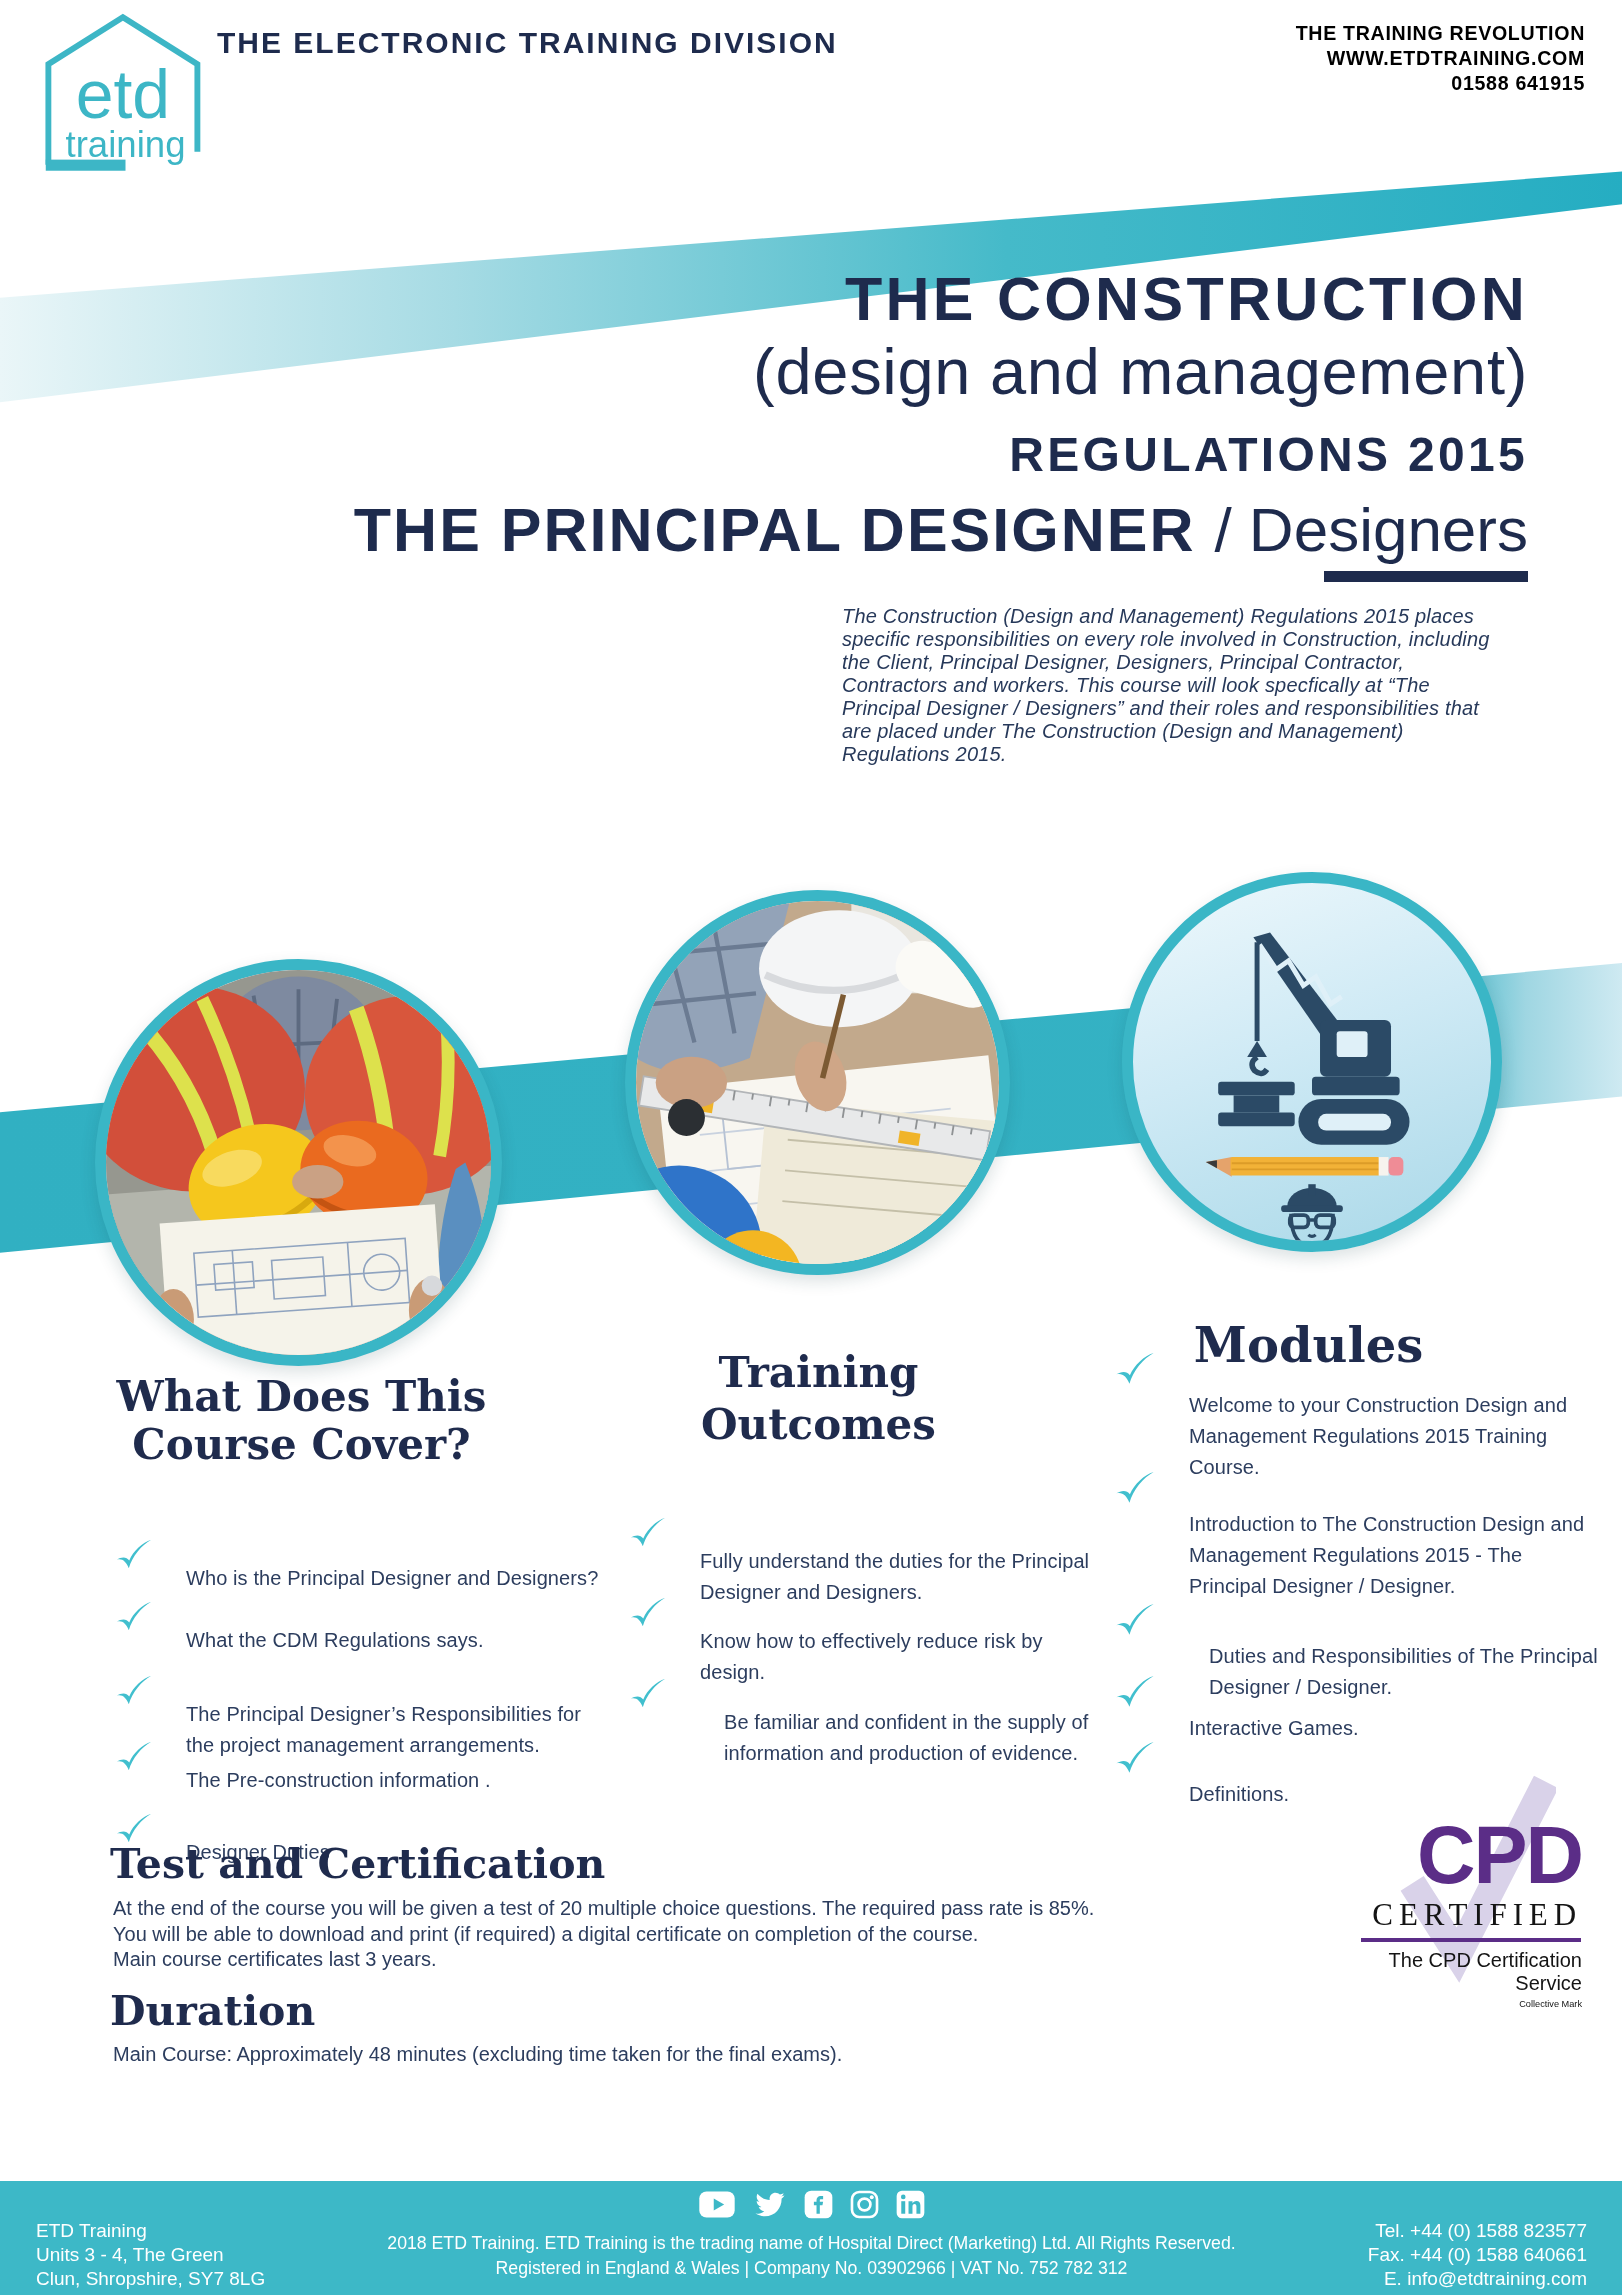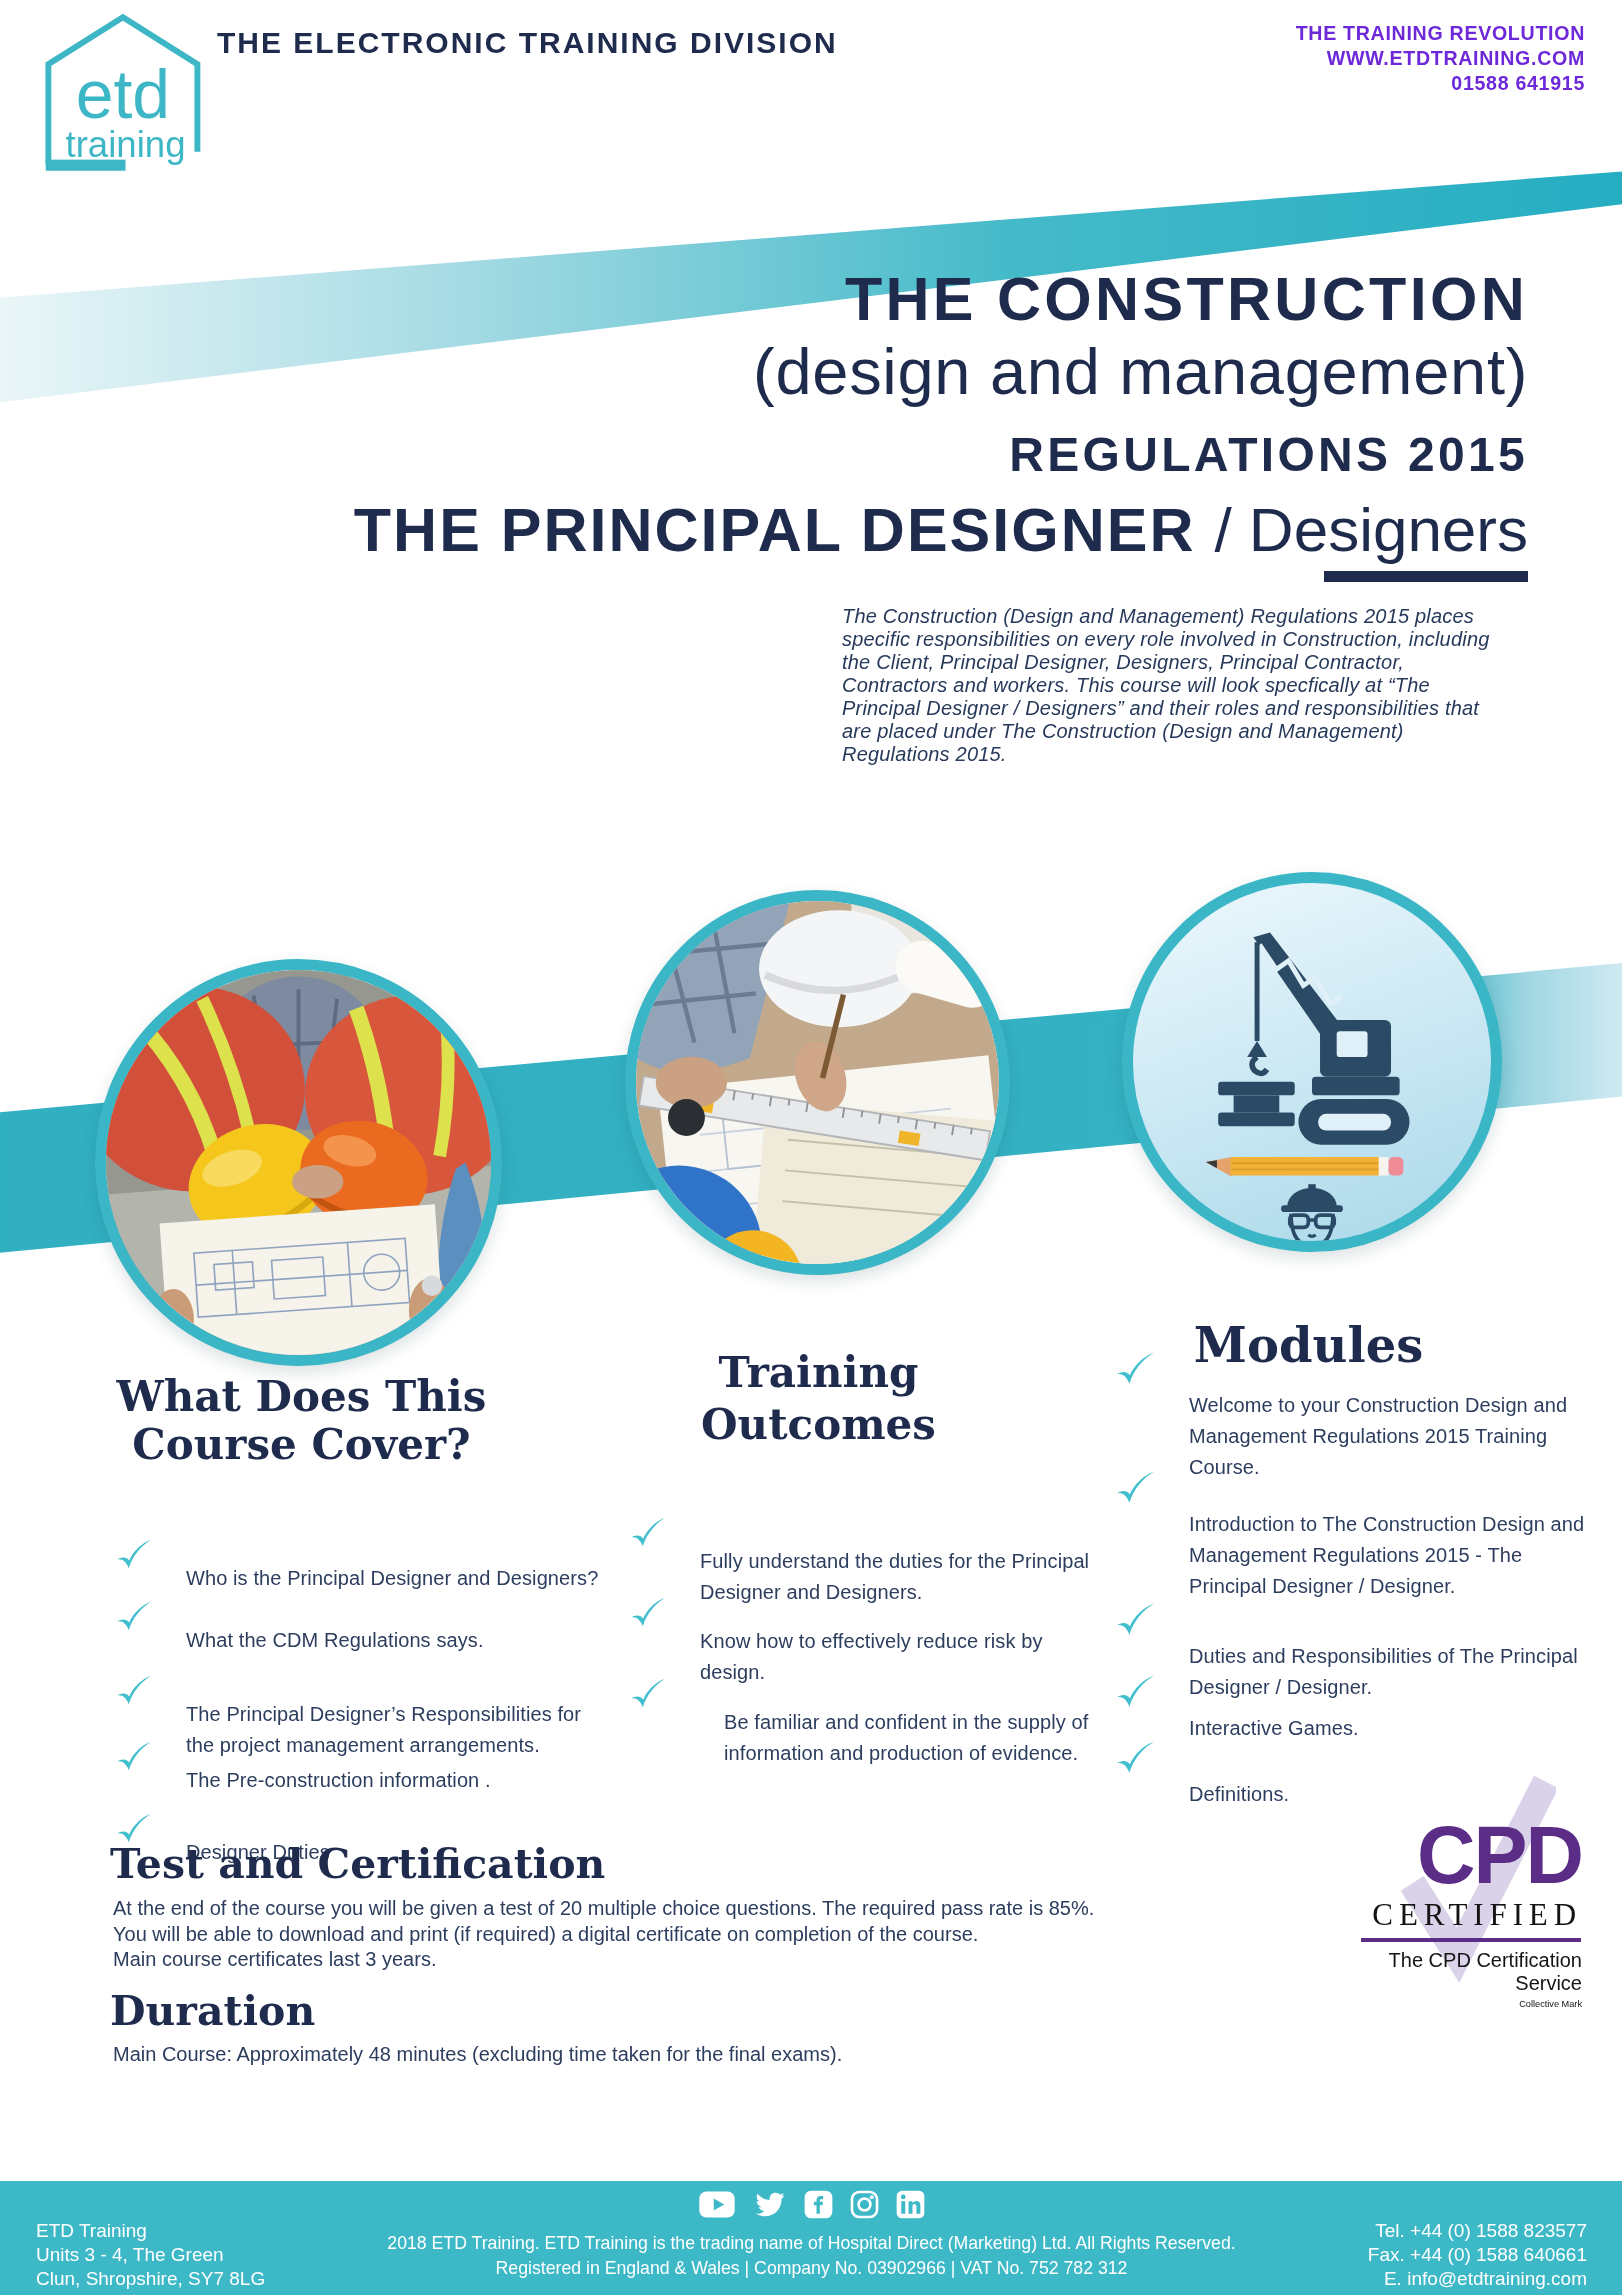--- a/index.html
+++ b/index.html
@@ -5,21 +5,21 @@
   html,body{margin:0;padding:0;background:#ffffff;}
   .page{position:relative;width:1623px;height:2295px;background:#fff;overflow:hidden;
         font-family:"Liberation Sans",sans-serif;color:#22335a;}
   .abs{position:absolute;}
 
   
   .logo-wrap{left:34px;top:9.2px;width:183px;height:164px;}
   .division-title{left:217px;top:26px;font-size:30px;font-weight:800;letter-spacing:2px;
                   color:#1e2b4d;}
   .contact-top{right:38px;top:21px;text-align:right;font-size:19.6px;font-weight:800;
-               line-height:25px;color:#6d28d9;letter-spacing:0.7px;}
+               line-height:25px;color:#000000;letter-spacing:0.7px;}
 
   
   svg.bands{left:0;top:0;width:1623px;height:2295px;}
 
   
   .title-block{right:95px;top:267px;text-align:right;color:#1e2b4d;line-height:1.06;}
   .title-l1{font-size:61px;font-weight:800;letter-spacing:3.3px;}
   .title-l2{font-size:65px;font-weight:400;letter-spacing:0.7px;margin-top:6.5px;}
   .title-l3{font-size:48px;font-weight:800;letter-spacing:3.3px;margin-top:23px;}
   .title-l4{font-size:61px;font-weight:800;letter-spacing:2px;margin-top:15.7px;}
@@ -313,21 +313,21 @@
         <path d="M2 24 C8 22 13 26 16 34 C20 20 31 7 42 1 C32 4 21 14 16.5 25 C13 20 7 21 2 24 Z" fill="#41bfce"></path>
       </svg>
     <div class="txt">Welcome to your Construction Design and Management Regulations 2015 Training Course.</div>
   </div>
   <div class="abs li col-right" style="left:1112px;top:1471px;">
     <svg class="check" width="46" height="41" viewBox="0 0 44 44">
         <path d="M2 24 C8 22 13 26 16 34 C20 20 31 7 42 1 C32 4 21 14 16.5 25 C13 20 7 21 2 24 Z" fill="#41bfce"></path>
       </svg>
     <div class="txt">Introduction to The Construction Design and Management Regulations 2015 - The Principal Designer / Designer.</div>
   </div>
-  <div class="abs li col-right" style="left:1112px;top:1603px;">
+  <div class="abs li col-right" style="left:1112px;top:1603px;gap:20px;">
     <svg class="check" width="46" height="41" viewBox="0 0 44 44">
         <path d="M2 24 C8 22 13 26 16 34 C20 20 31 7 42 1 C32 4 21 14 16.5 25 C13 20 7 21 2 24 Z" fill="#41bfce"></path>
       </svg>
     <div class="txt">Duties and Responsibilities of The Principal Designer / Designer.</div>
   </div>
   <div class="abs li col-right" style="left:1112px;top:1675px;">
     <svg class="check" width="46" height="41" viewBox="0 0 44 44">
         <path d="M2 24 C8 22 13 26 16 34 C20 20 31 7 42 1 C32 4 21 14 16.5 25 C13 20 7 21 2 24 Z" fill="#41bfce"></path>
       </svg>
     <div class="txt">Interactive Games.</div>

